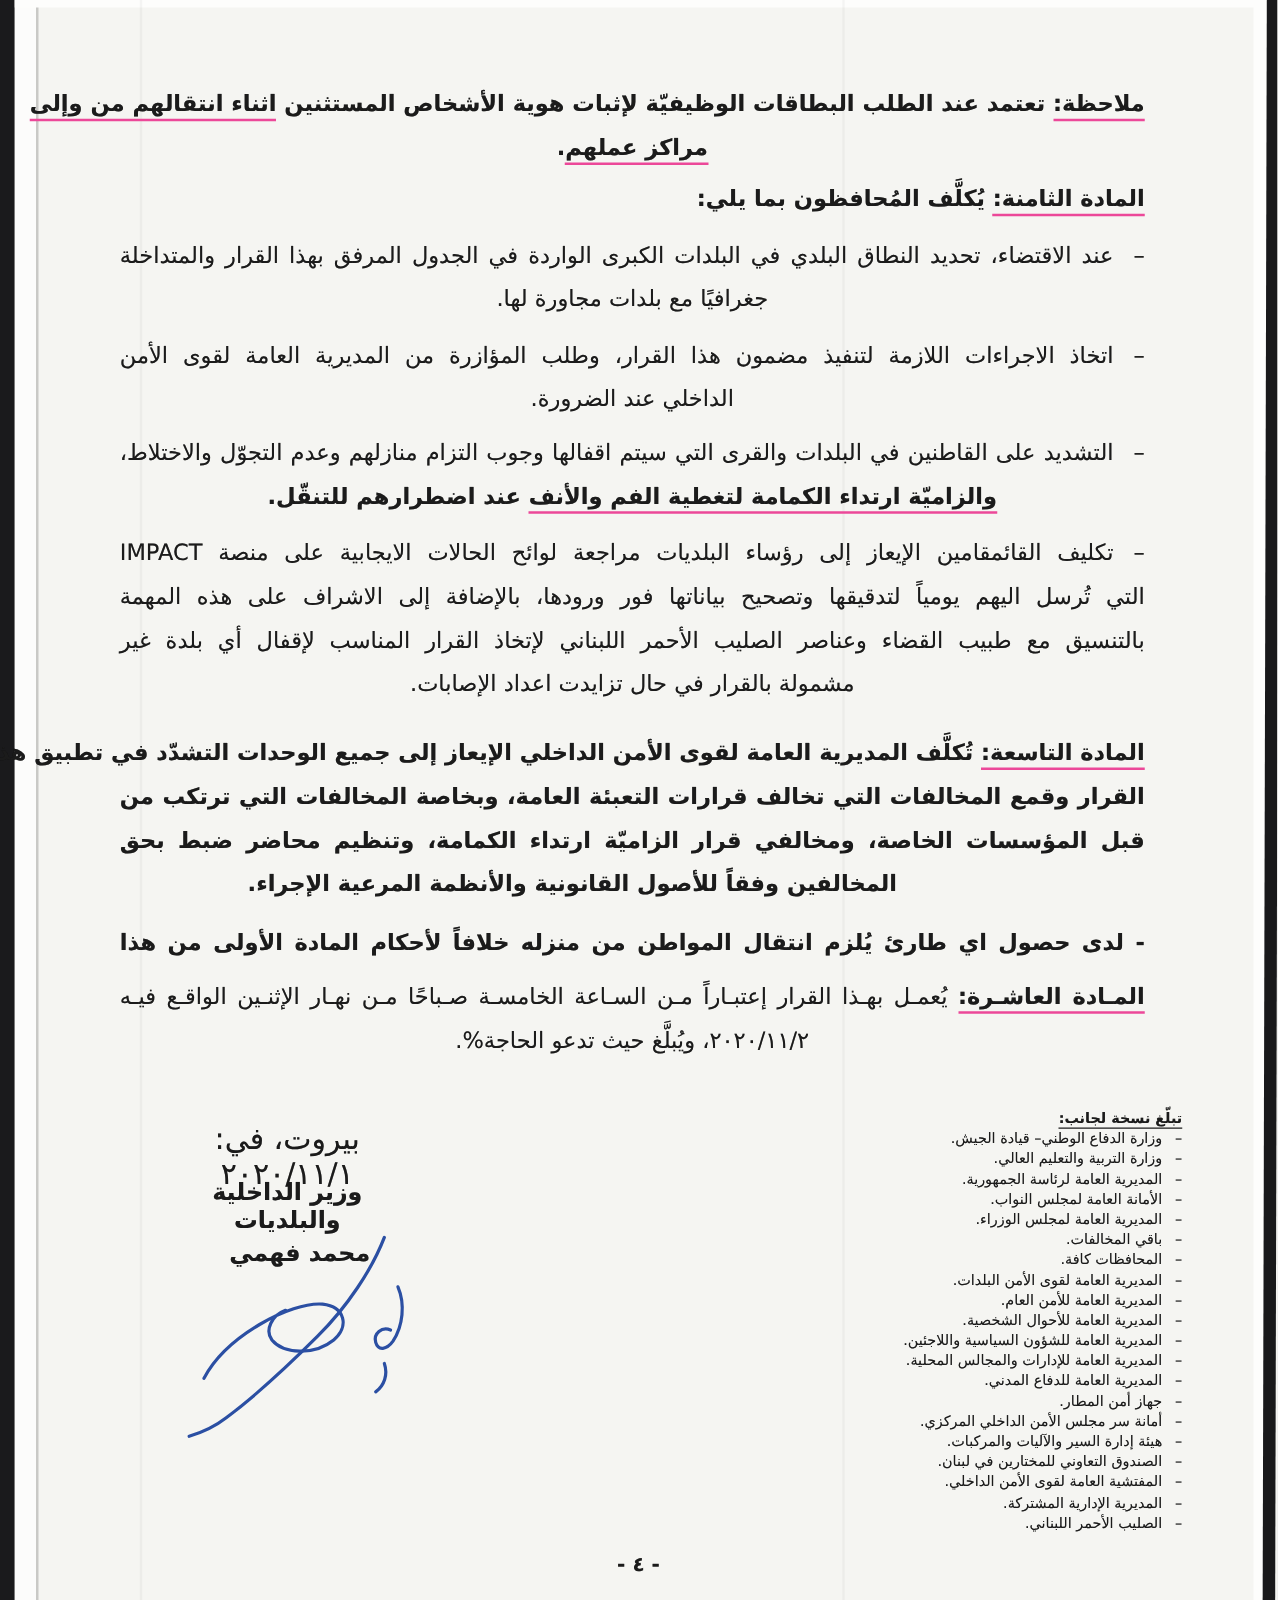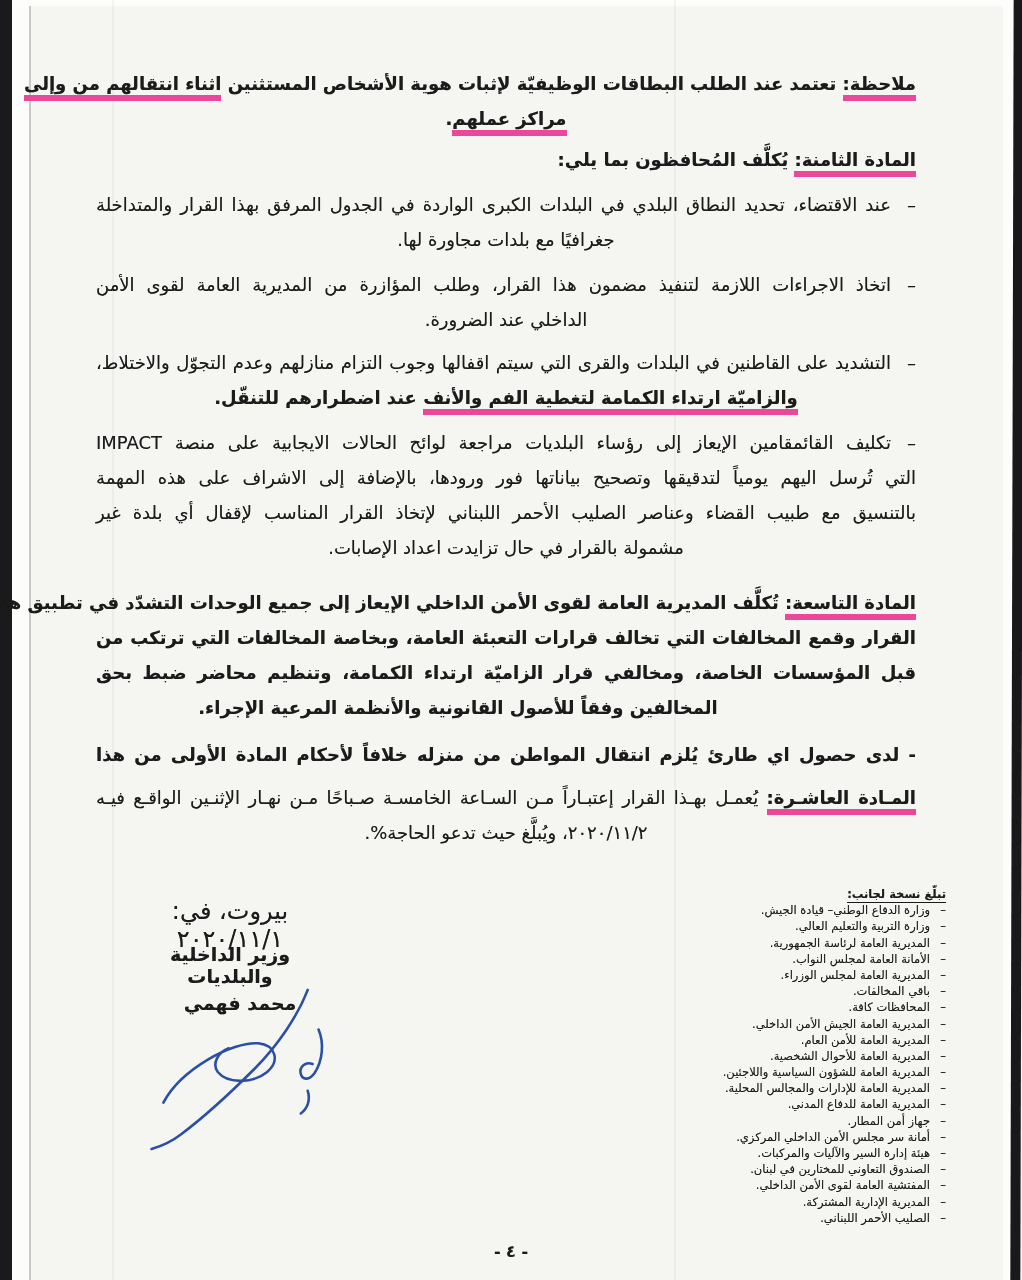--- a/index.html
+++ b/index.html
@@ -28,21 +28,21 @@
     text-shadow:0 0 0.5px rgba(0,0,0,0.45);
   }
   .line{
     height:35px;line-height:35px;white-space:nowrap;
     text-align:right;
   }
   .jline{text-align:justify;text-align-last:justify;}
   .center{text-align:center;text-align-last:center;}
   .shift-left{transform:translateX(-48px);}
   .b{font-weight:bold;}
-  .u{border-bottom:6px solid #ec4899;padding-bottom:1px;}
+  .u{border-bottom:2px solid #ec4899;padding-bottom:1px;}
   .dash{display:inline-block;margin-left:16px;}
 
   .mt6{margin-top:6px;}  .mt8{margin-top:8px;}  .mt10{margin-top:10px;}
   .mt12{margin-top:12px;} .mt20{margin-top:20px;}
 
   
   .place-date{position:absolute;top:897px;left:118px;width:224px;text-align:center;
     direction:rtl;font-size:24px;text-shadow:0 0 0.5px rgba(0,0,0,0.45);}
   .minister-title{position:absolute;top:943px;left:128px;width:204px;text-align:center;
     direction:rtl;font-size:19px;font-weight:bold;text-shadow:0 0 0.5px rgba(0,0,0,0.45);}
@@ -202,21 +202,21 @@
           <span class="dist-text">باقي المخالفات.</span>
         </div>
 
         <div class="dist-row">
           <span class="dist-dash">–</span>
           <span class="dist-text">المحافظات كافة.</span>
         </div>
 
         <div class="dist-row">
           <span class="dist-dash">–</span>
-          <span class="dist-text">المديرية العامة الجيش الأمن الداخلي.</span>
+          <span class="dist-text">المديرية العامة لقوى الأمن البلدات.</span>
         </div>
 
         <div class="dist-row">
           <span class="dist-dash">–</span>
           <span class="dist-text">المديرية العامة للأمن العام.</span>
         </div>
 
         <div class="dist-row">
           <span class="dist-dash">–</span>
           <span class="dist-text">المديرية العامة للأحوال الشخصية.</span>

